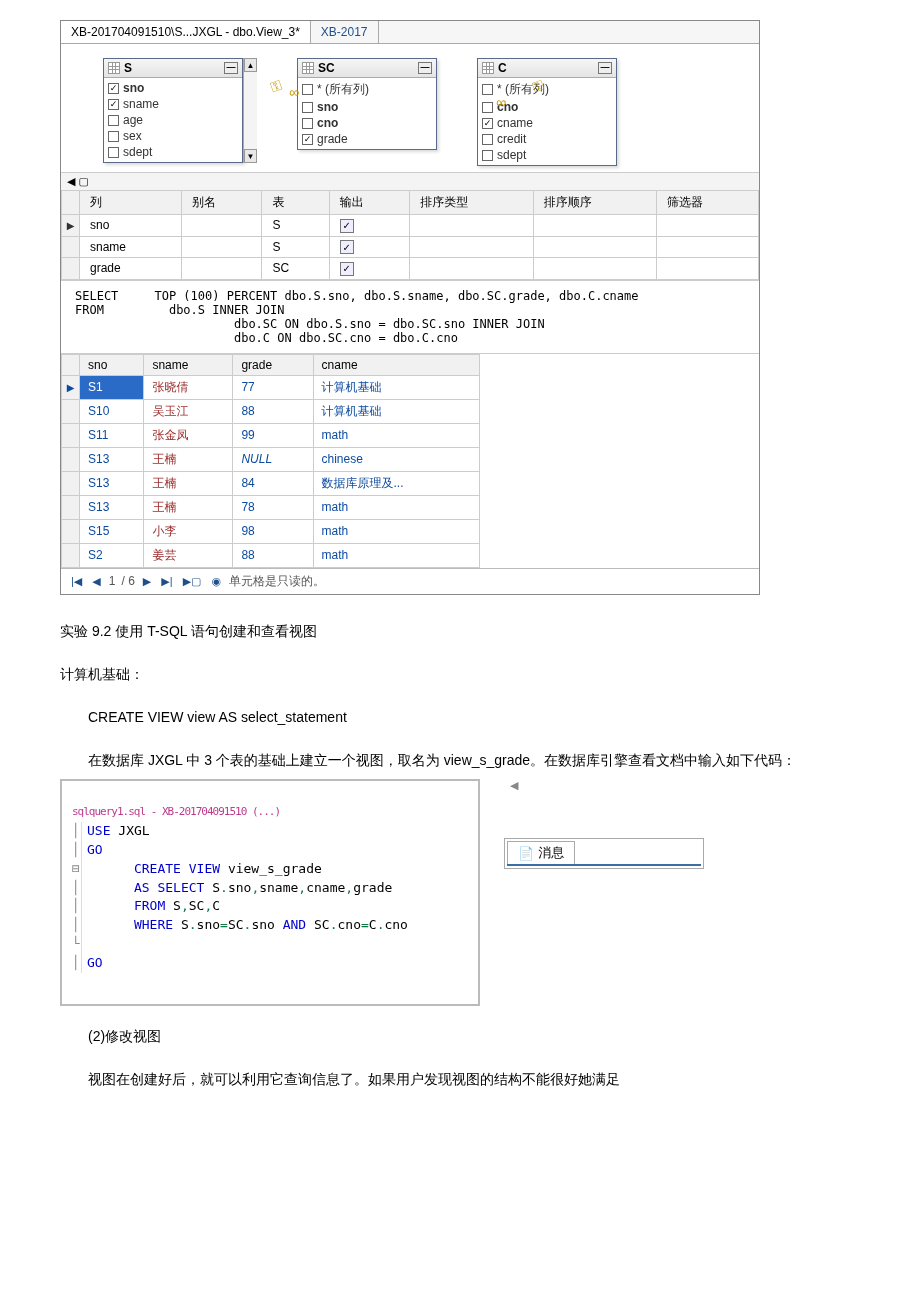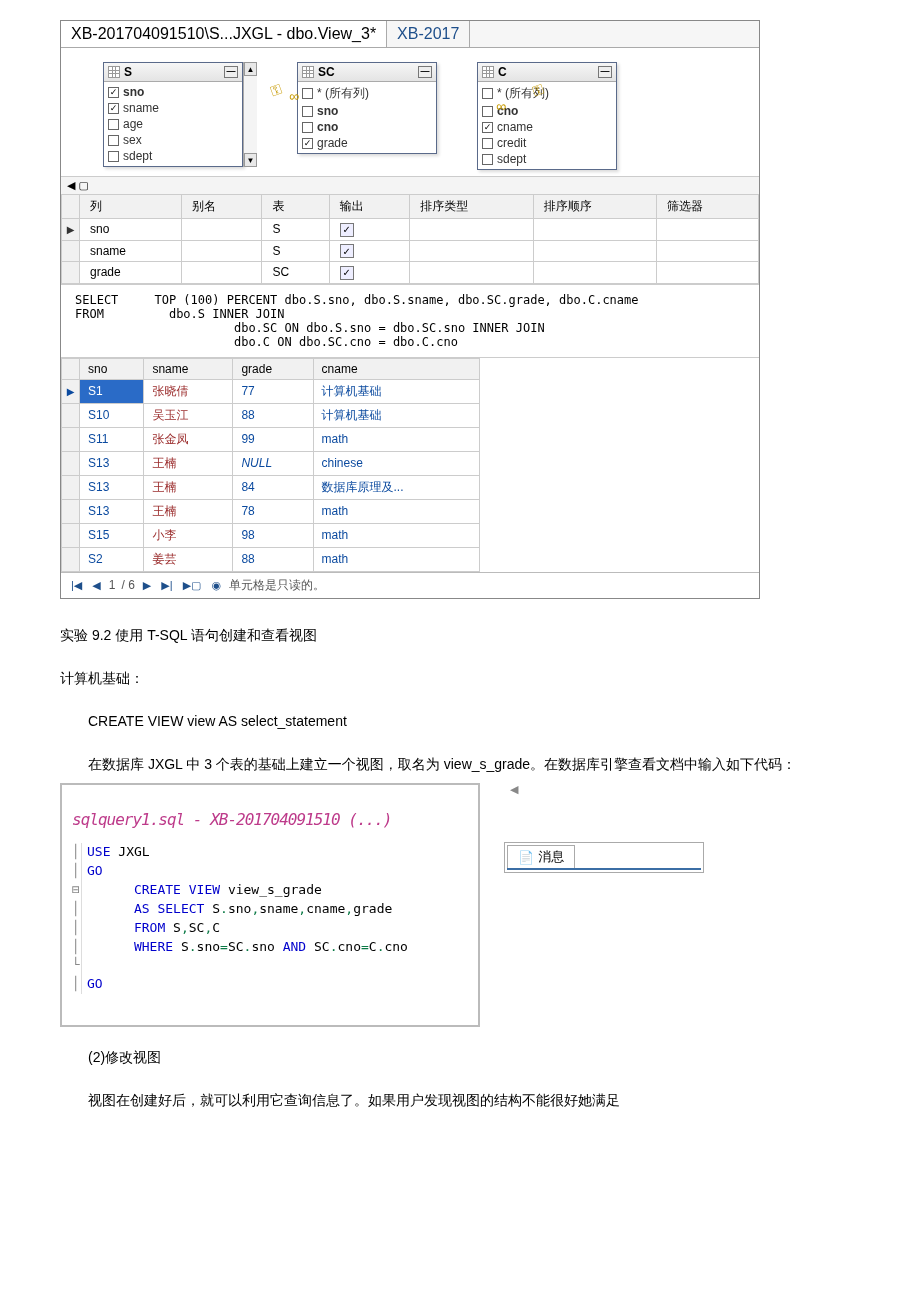--- a/index.html
+++ b/index.html
@@ -13,21 +13,21 @@
   }
   .sql-designer {
     border: 1px solid #888;
     background: #fff;
     margin-bottom: 24px;
     width: 700px;
   }
   .tabstrip {
     display: flex;
     border-bottom: 1px solid #aaa;
-    font-size: 16px;
+    font-size: 12px;
     background: #f6f6f6;
   }
   .tab {
     padding: 4px 10px;
     border-right: 1px solid #aaa;
     color: #1e4f8b;
     cursor: pointer;
   }
   .tab.active {
     background: #fff;
@@ -233,23 +233,22 @@
   }
   .conn-inf {
     position:absolute;
     font-size:14px;
     color:#c79a00;
   }
   .code-dash {
     color:#bd3a8a;
     display:block;
     letter-spacing:-1px;
-    font-size:16px;
-    margin-bottom:12px;
-    font-style:italic;
+    font-size:11px;
+    margin-bottom:2px;
   }
   .gutter {
     border-right:1px solid #ddd;
     padding-right:3px;
     margin-right:5px;
     color:#888;
     display:inline-block;
     width:10px;
     text-align:center;
     user-select:none;

